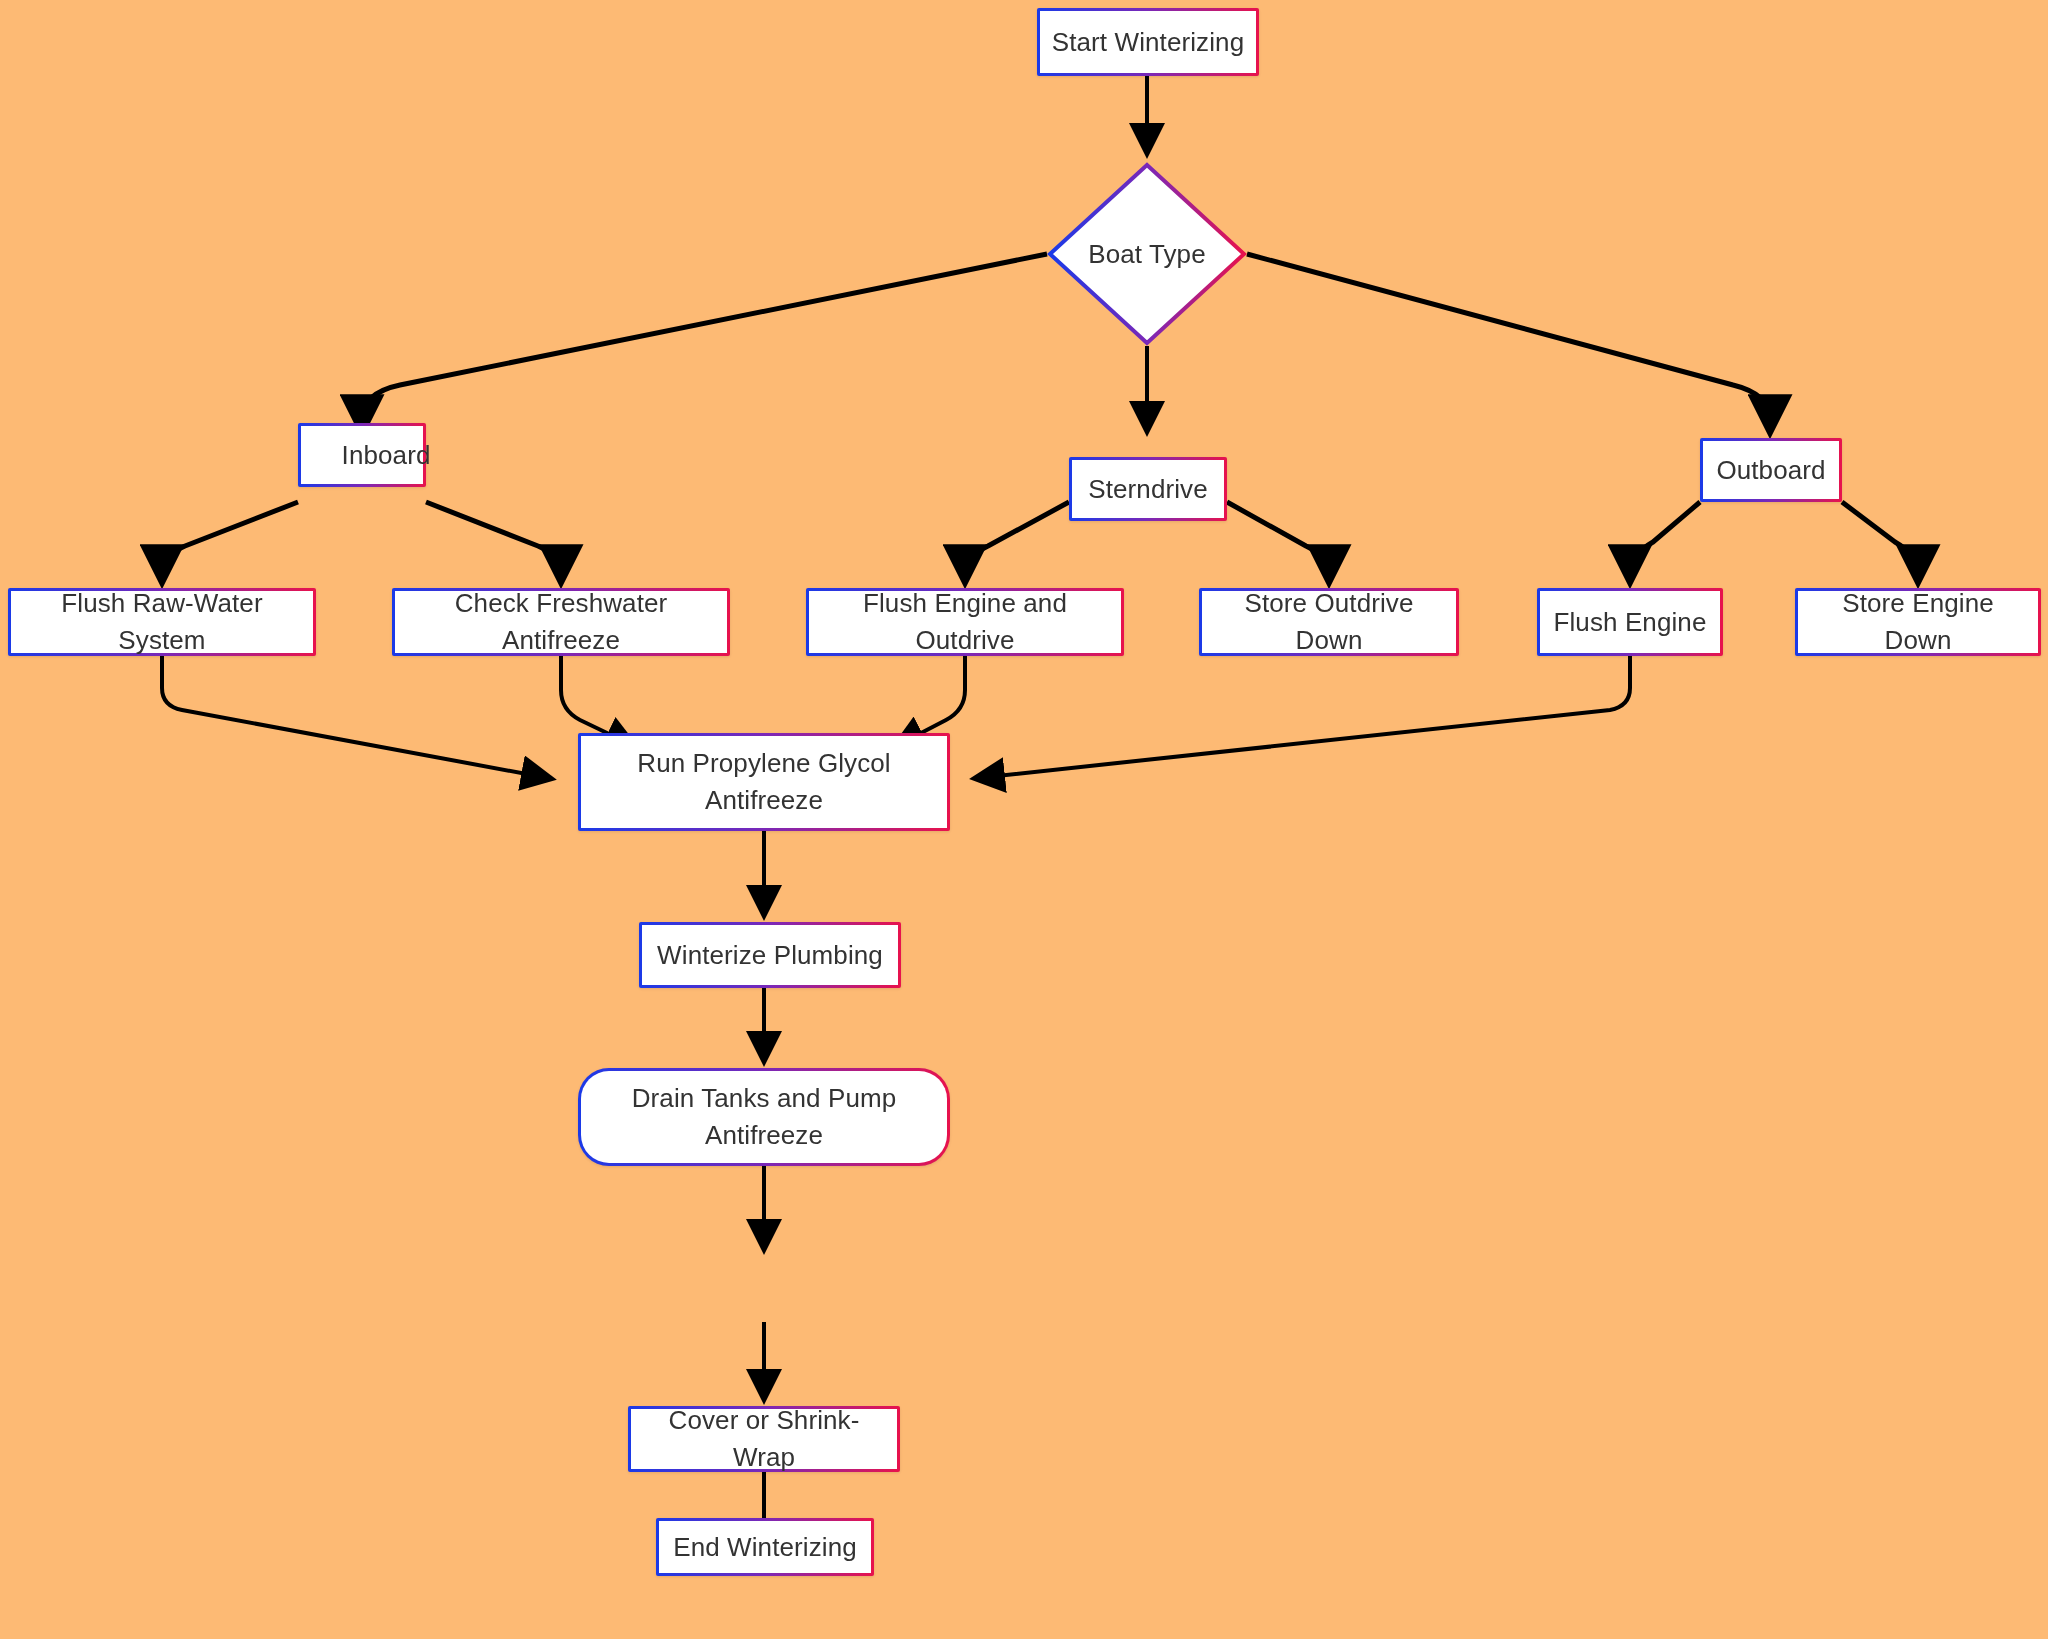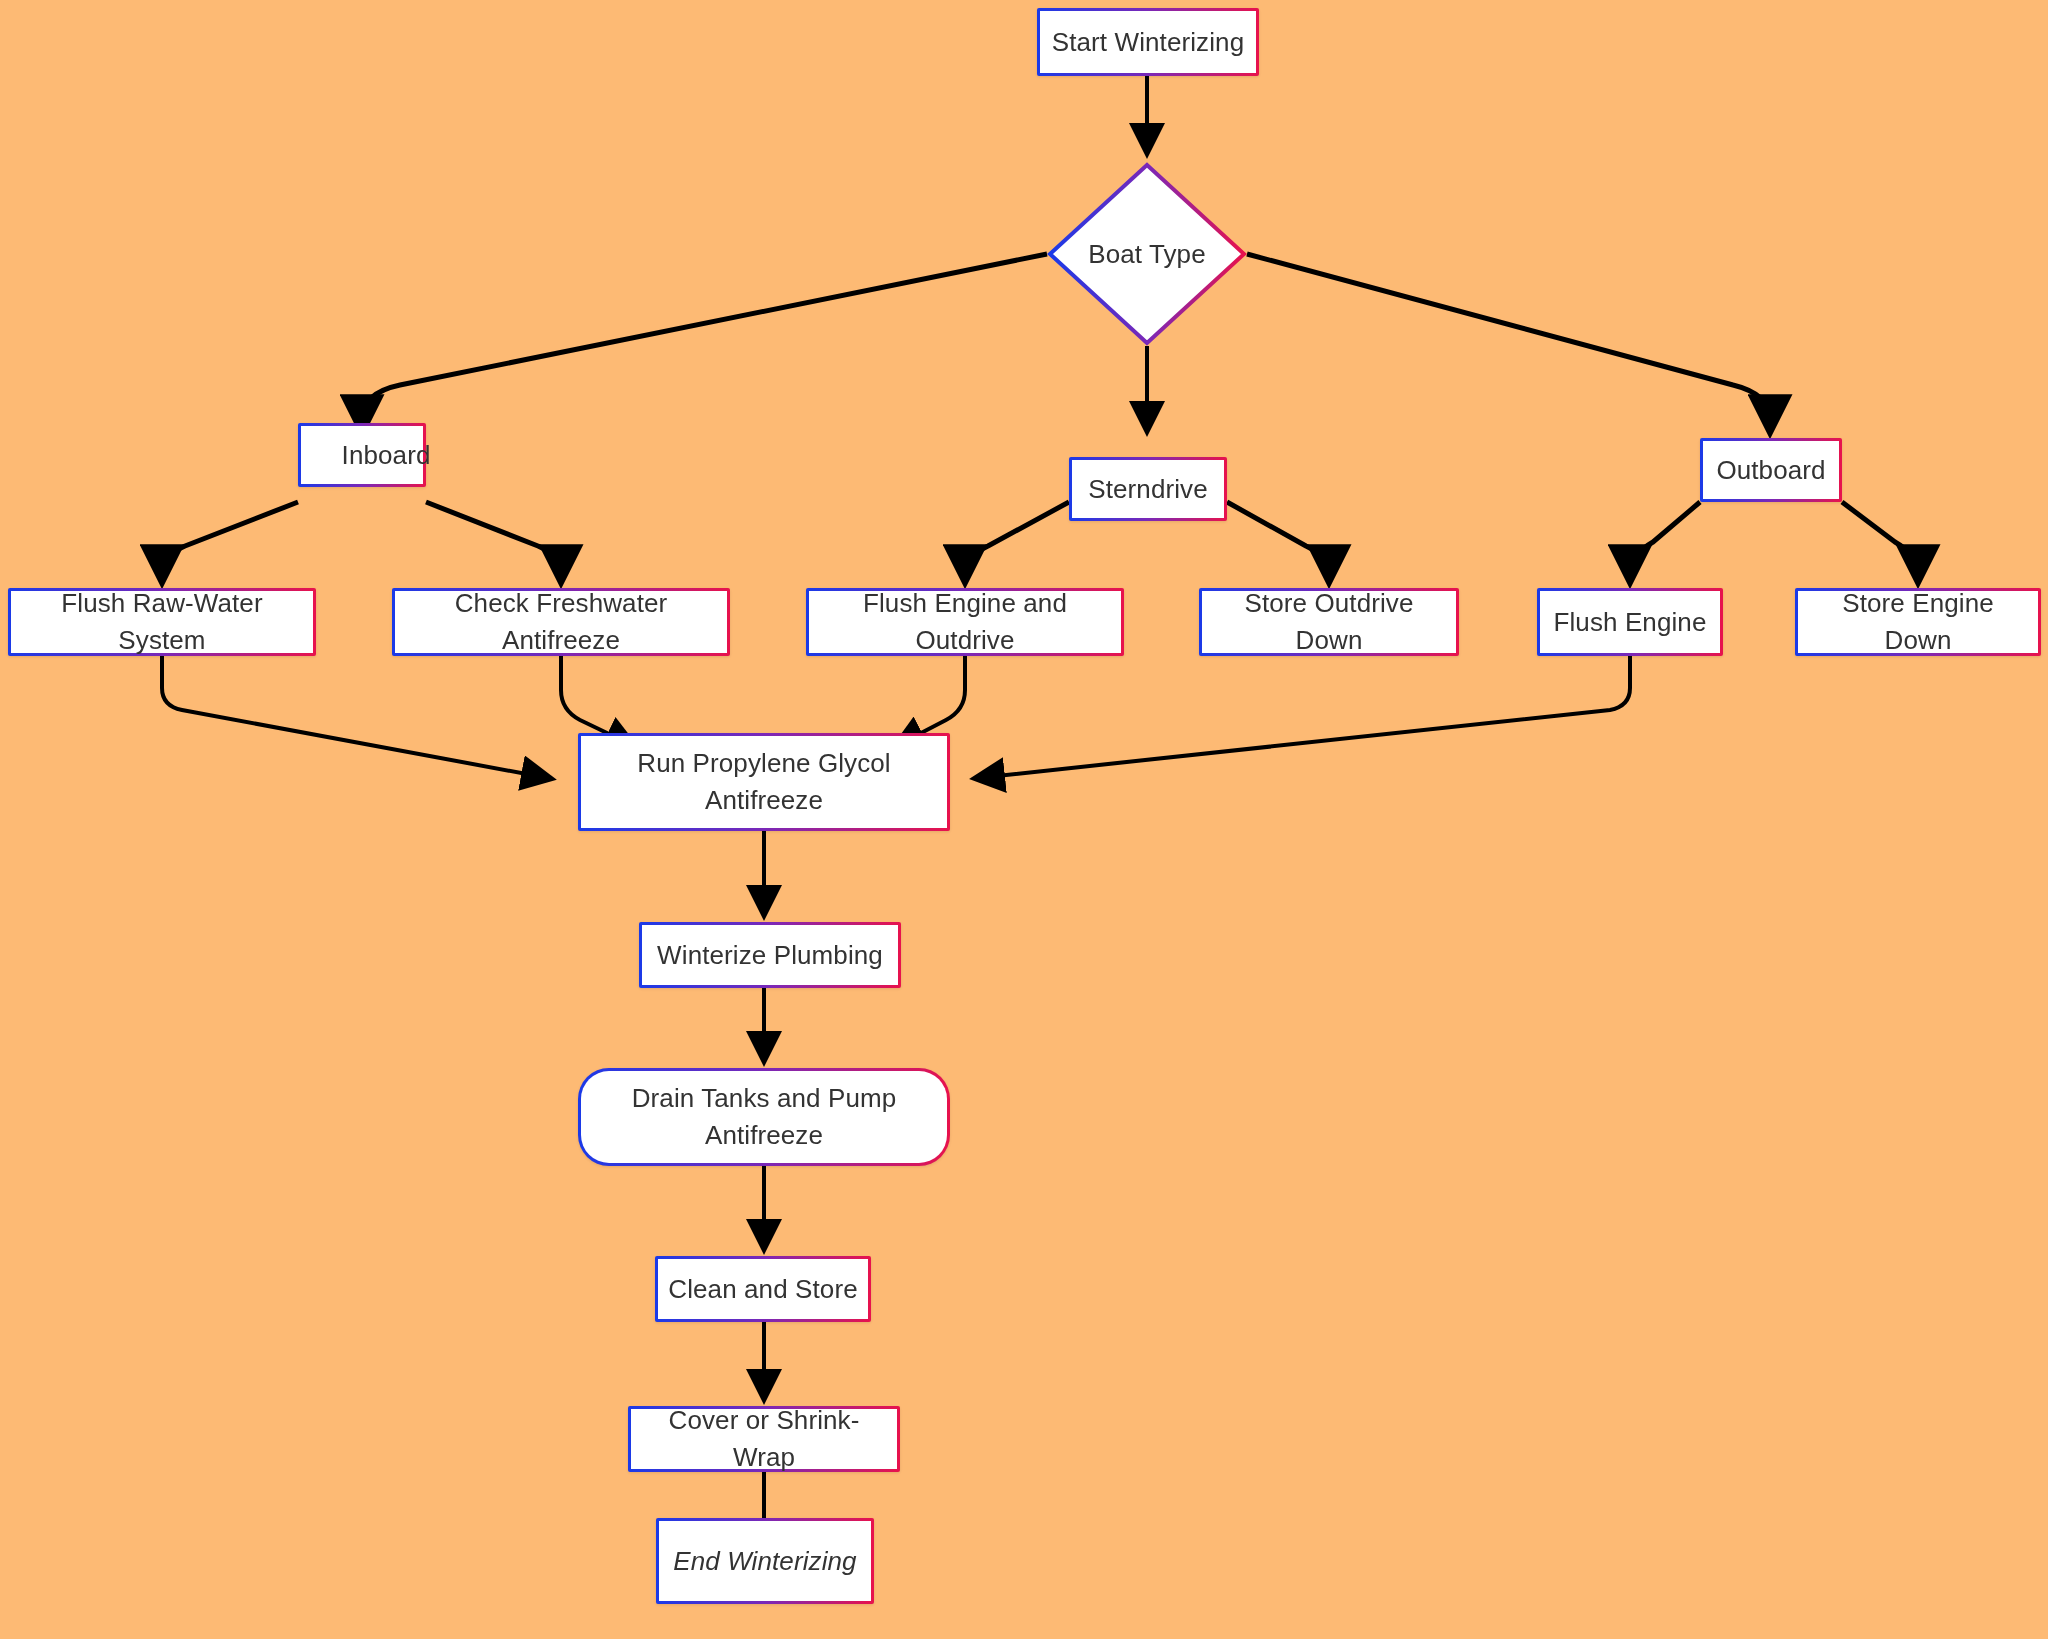--- a/index.html
+++ b/index.html
@@ -183,25 +183,22 @@
 
   <div class="node" style="left:639px; top:922px; width:262px; height:66px;">
     <span class="label">Winterize Plumbing</span>
   </div>
 
   <div class="node" style="left:578px; top:1068px; width:372px; height:98px;border-radius:31px;">
     <span class="label">Drain Tanks and Pump
 Antifreeze</span>
   </div>
 
-  <div class="node" style="left:655px; top:1256px; width:216px; height:66px;">
-    <span class="label">Clean and Store</span>
-  </div>
 
   <div class="node" style="left:628px; top:1406px; width:272px; height:66px;">
     <span class="label">Cover or Shrink-Wrap</span>
   </div>
 
-  <div class="node" style="left:656px; top:1518px; width:218px; height:86px;font-style:italic;">
+  <div class="node" style="left:656px; top:1518px; width:218px; height:58px;">
     <span class="label">End Winterizing</span>
   </div>
 
 </div>
 
 </body></html>

